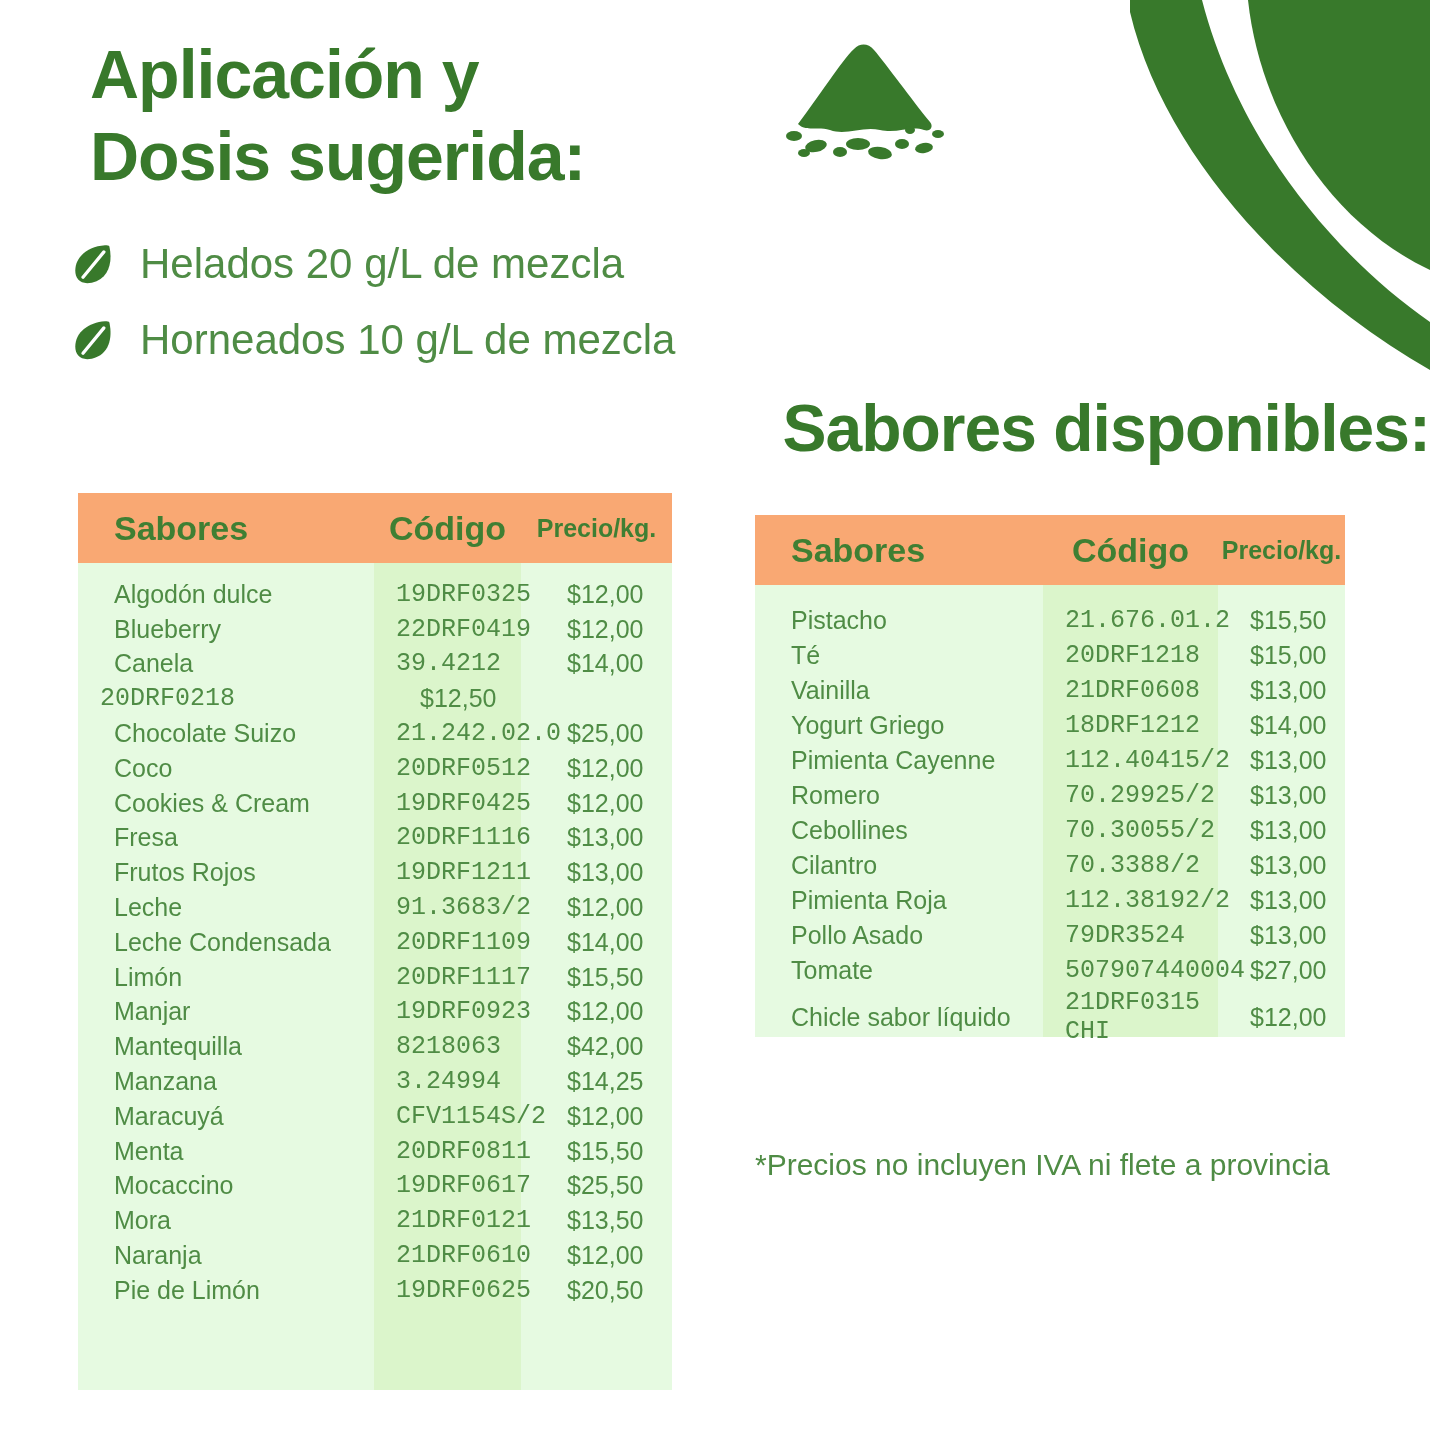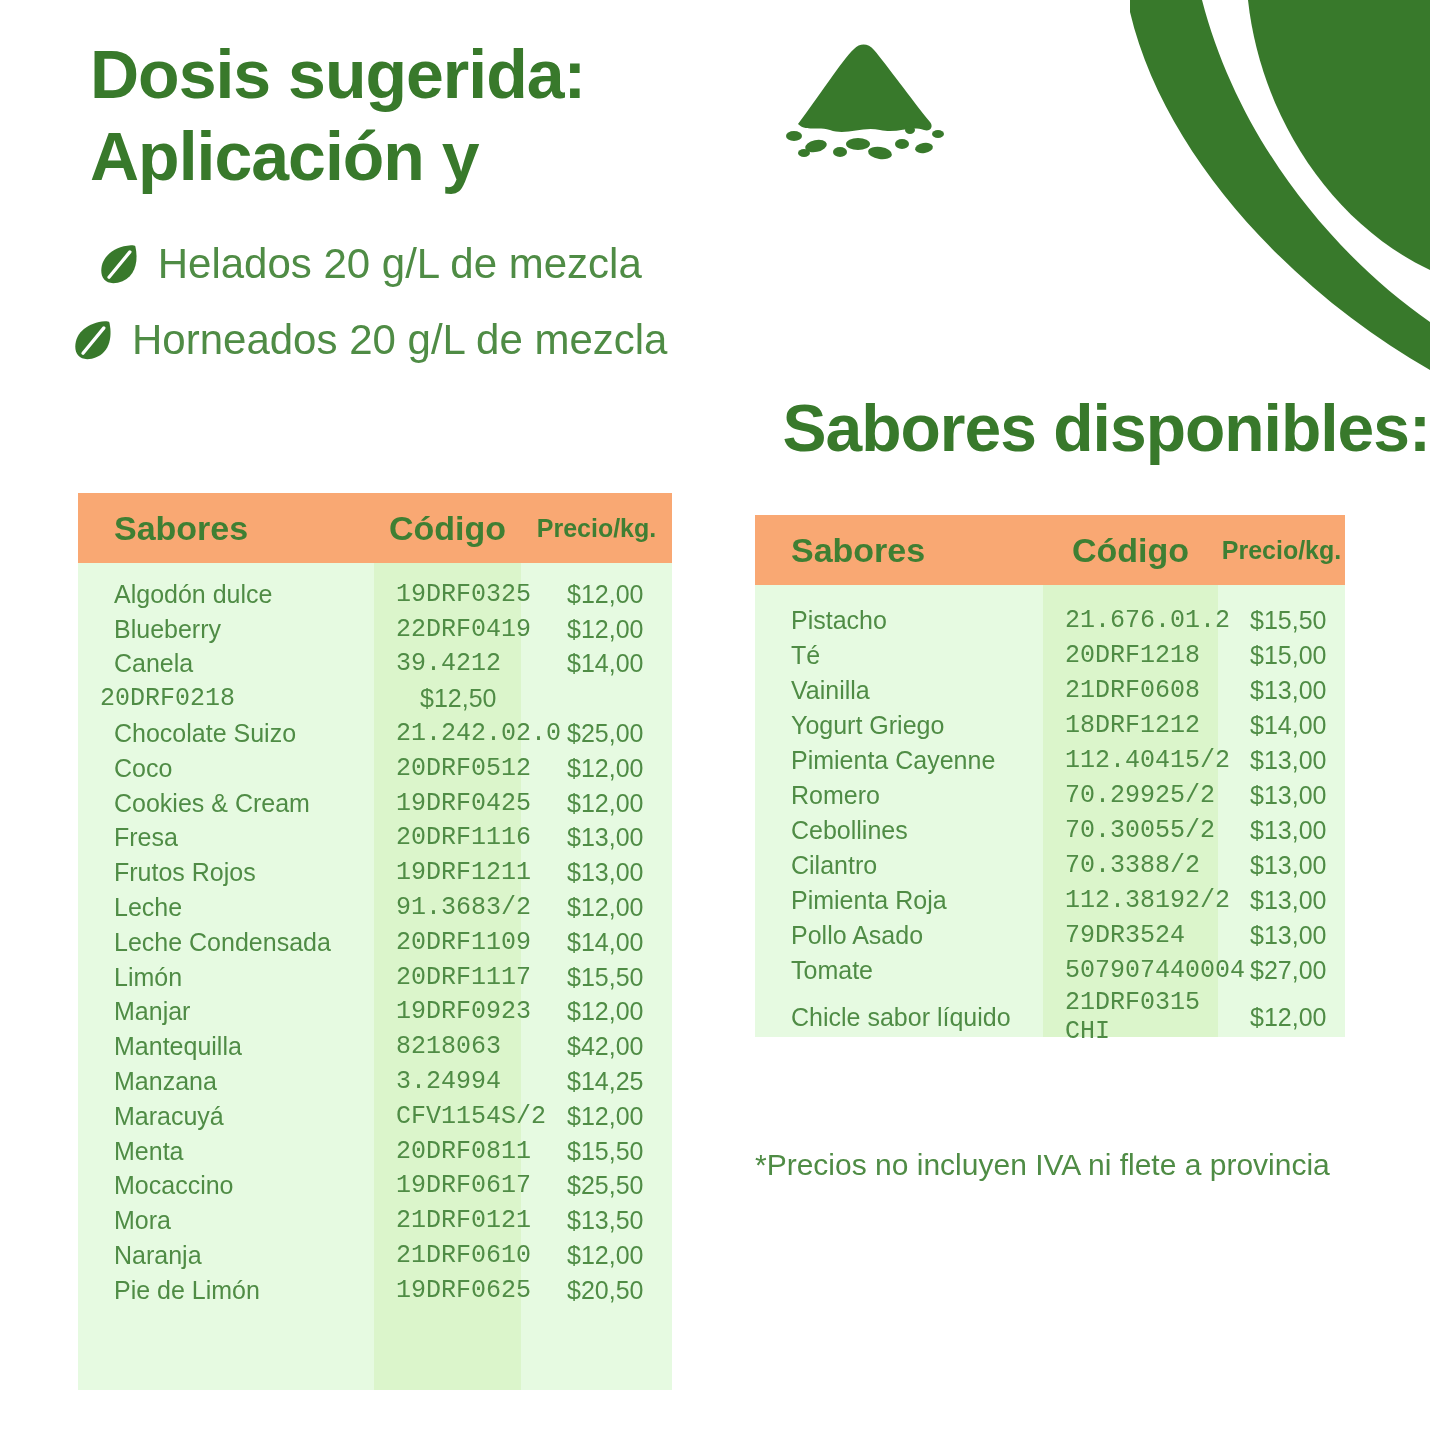--- a/index.html
+++ b/index.html
@@ -20,21 +20,21 @@
 
   
   .title {
     position:absolute; left:90px; top:34px;
     font-size:68px; font-weight:800; letter-spacing:-1px;
     line-height:1.2; color:#38792B;
   }
 
   
   .bullets { position:absolute; left:72px; top:240px; }
-  .bullet-row { display:flex; align-items:center; gap:16px; margin-bottom:28px;justify-content:center; }
+  .bullet-row { display:flex; align-items:center; gap:24px; margin-bottom:28px; }
   .leaf-svg { width:44px; height:44px; flex:0 0 auto; }
   .bullet-text { font-size:42px; color:#4F8C45; font-weight:400; }
 
   
   .section-heading {
     position:absolute; left:0; right:0; top:390px;
     text-align:right; font-size:66px; font-weight:800;
     letter-spacing:-1px; color:#38792B;
   }
 
@@ -102,38 +102,38 @@
     <ellipse cx="76" cy="108" rx="12" ry="6" fill="#38792B"></ellipse>
     <ellipse cx="98" cy="117" rx="12" ry="6" fill="#38792B" transform="rotate(8 98 117)"></ellipse>
     <ellipse cx="120" cy="108" rx="7" ry="5" fill="#38792B"></ellipse>
     <ellipse cx="142" cy="112" rx="9" ry="5" fill="#38792B" transform="rotate(-10 142 112)"></ellipse>
     <ellipse cx="156" cy="98" rx="6" ry="4" fill="#38792B"></ellipse>
     <ellipse cx="22" cy="117" rx="6" ry="4" fill="#38792B"></ellipse>
     <ellipse cx="128" cy="94" rx="5" ry="4" fill="#38792B"></ellipse>
   </svg>
 
   <div class="title">
+    <div>Aplicación y</div>
     <div>Dosis sugerida:</div>
-    <div>Aplicación y</div>
   </div>
 
   <div class="bullets">
     <div class="bullet-row">
       <svg class="leaf-svg" viewBox="0 0 40 40" aria-hidden="true">
         <path d="M34,4 C 37,18 34,33 18,37 C 8,39 3,34 3,26 C 3,13 15,4 30,3 C 32,3 33.5,3 34,4 Z" fill="#38792B"></path>
         <line x1="10" y1="32" x2="29" y2="9" stroke="#ffffff" stroke-width="3" stroke-linecap="round"></line>
       </svg>
       <span class="bullet-text">Helados 20 g/L de mezcla</span>
     </div>
     <div class="bullet-row">
       <svg class="leaf-svg" viewBox="0 0 40 40" aria-hidden="true">
         <path d="M34,4 C 37,18 34,33 18,37 C 8,39 3,34 3,26 C 3,13 15,4 30,3 C 32,3 33.5,3 34,4 Z" fill="#38792B"></path>
         <line x1="10" y1="32" x2="29" y2="9" stroke="#ffffff" stroke-width="3" stroke-linecap="round"></line>
       </svg>
-      <span class="bullet-text">Horneados 20 g/L de mezcla</span>
+      <span class="bullet-text">Horneados 10 g/L de mezcla</span>
     </div>
   </div>
 
   <div class="section-heading">Sabores disponibles:</div>
 
   <div class="tbl tbl-left">
     <div class="tbl-header">
       <div class="h-sabores">Sabores</div>
       <div class="h-codigo">Código</div>
       <div class="h-precio">Precio/kg.</div>

